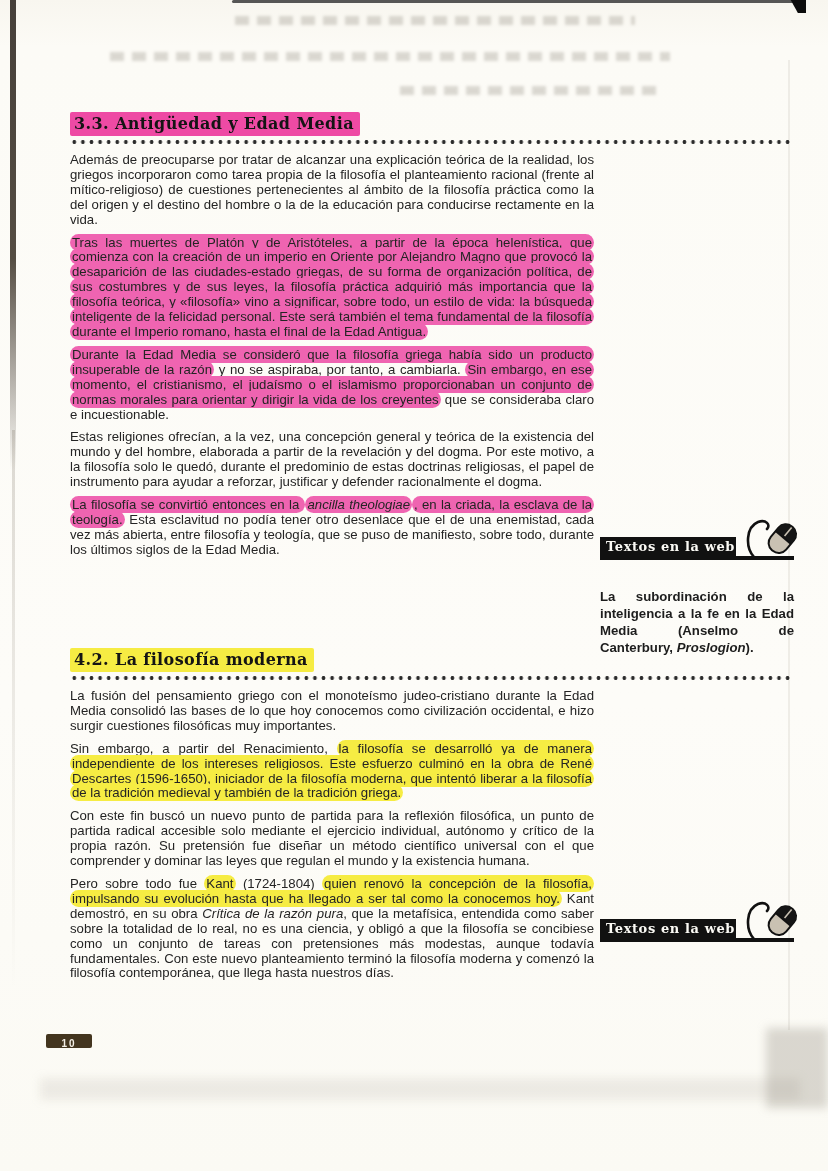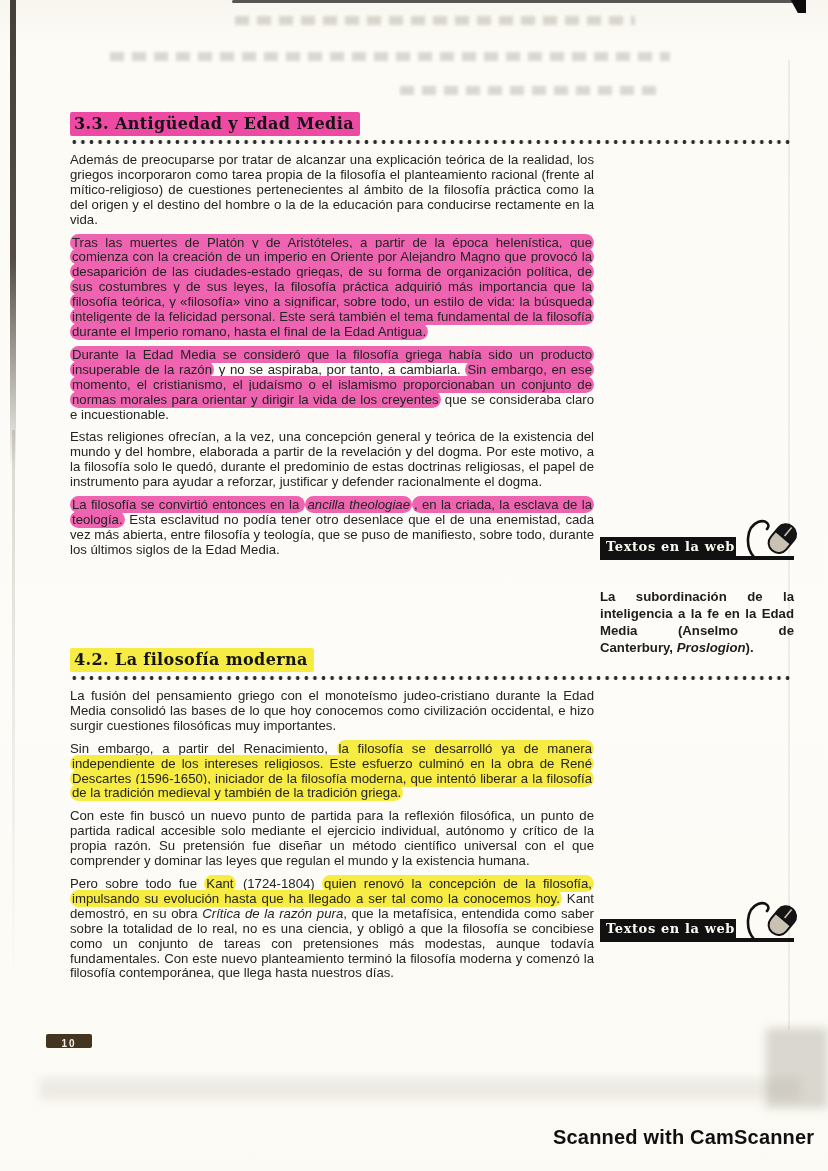--- a/index.html
+++ b/index.html
@@ -171,15 +171,14 @@
         <path d="M26,24 L46,24" stroke="#111" stroke-width="2"></path>
         <line x1="36" y1="11" x2="36" y2="22" stroke="#c9c1b2" stroke-width="1.6"></line>
       </g>
     </svg>
   </div>
 
   <div class="pagetab">
     <span>10</span>
   </div>
 
-  <div class="credit">Scanned with CamScanner</div>
 
 </div>
 
 </body></html>

